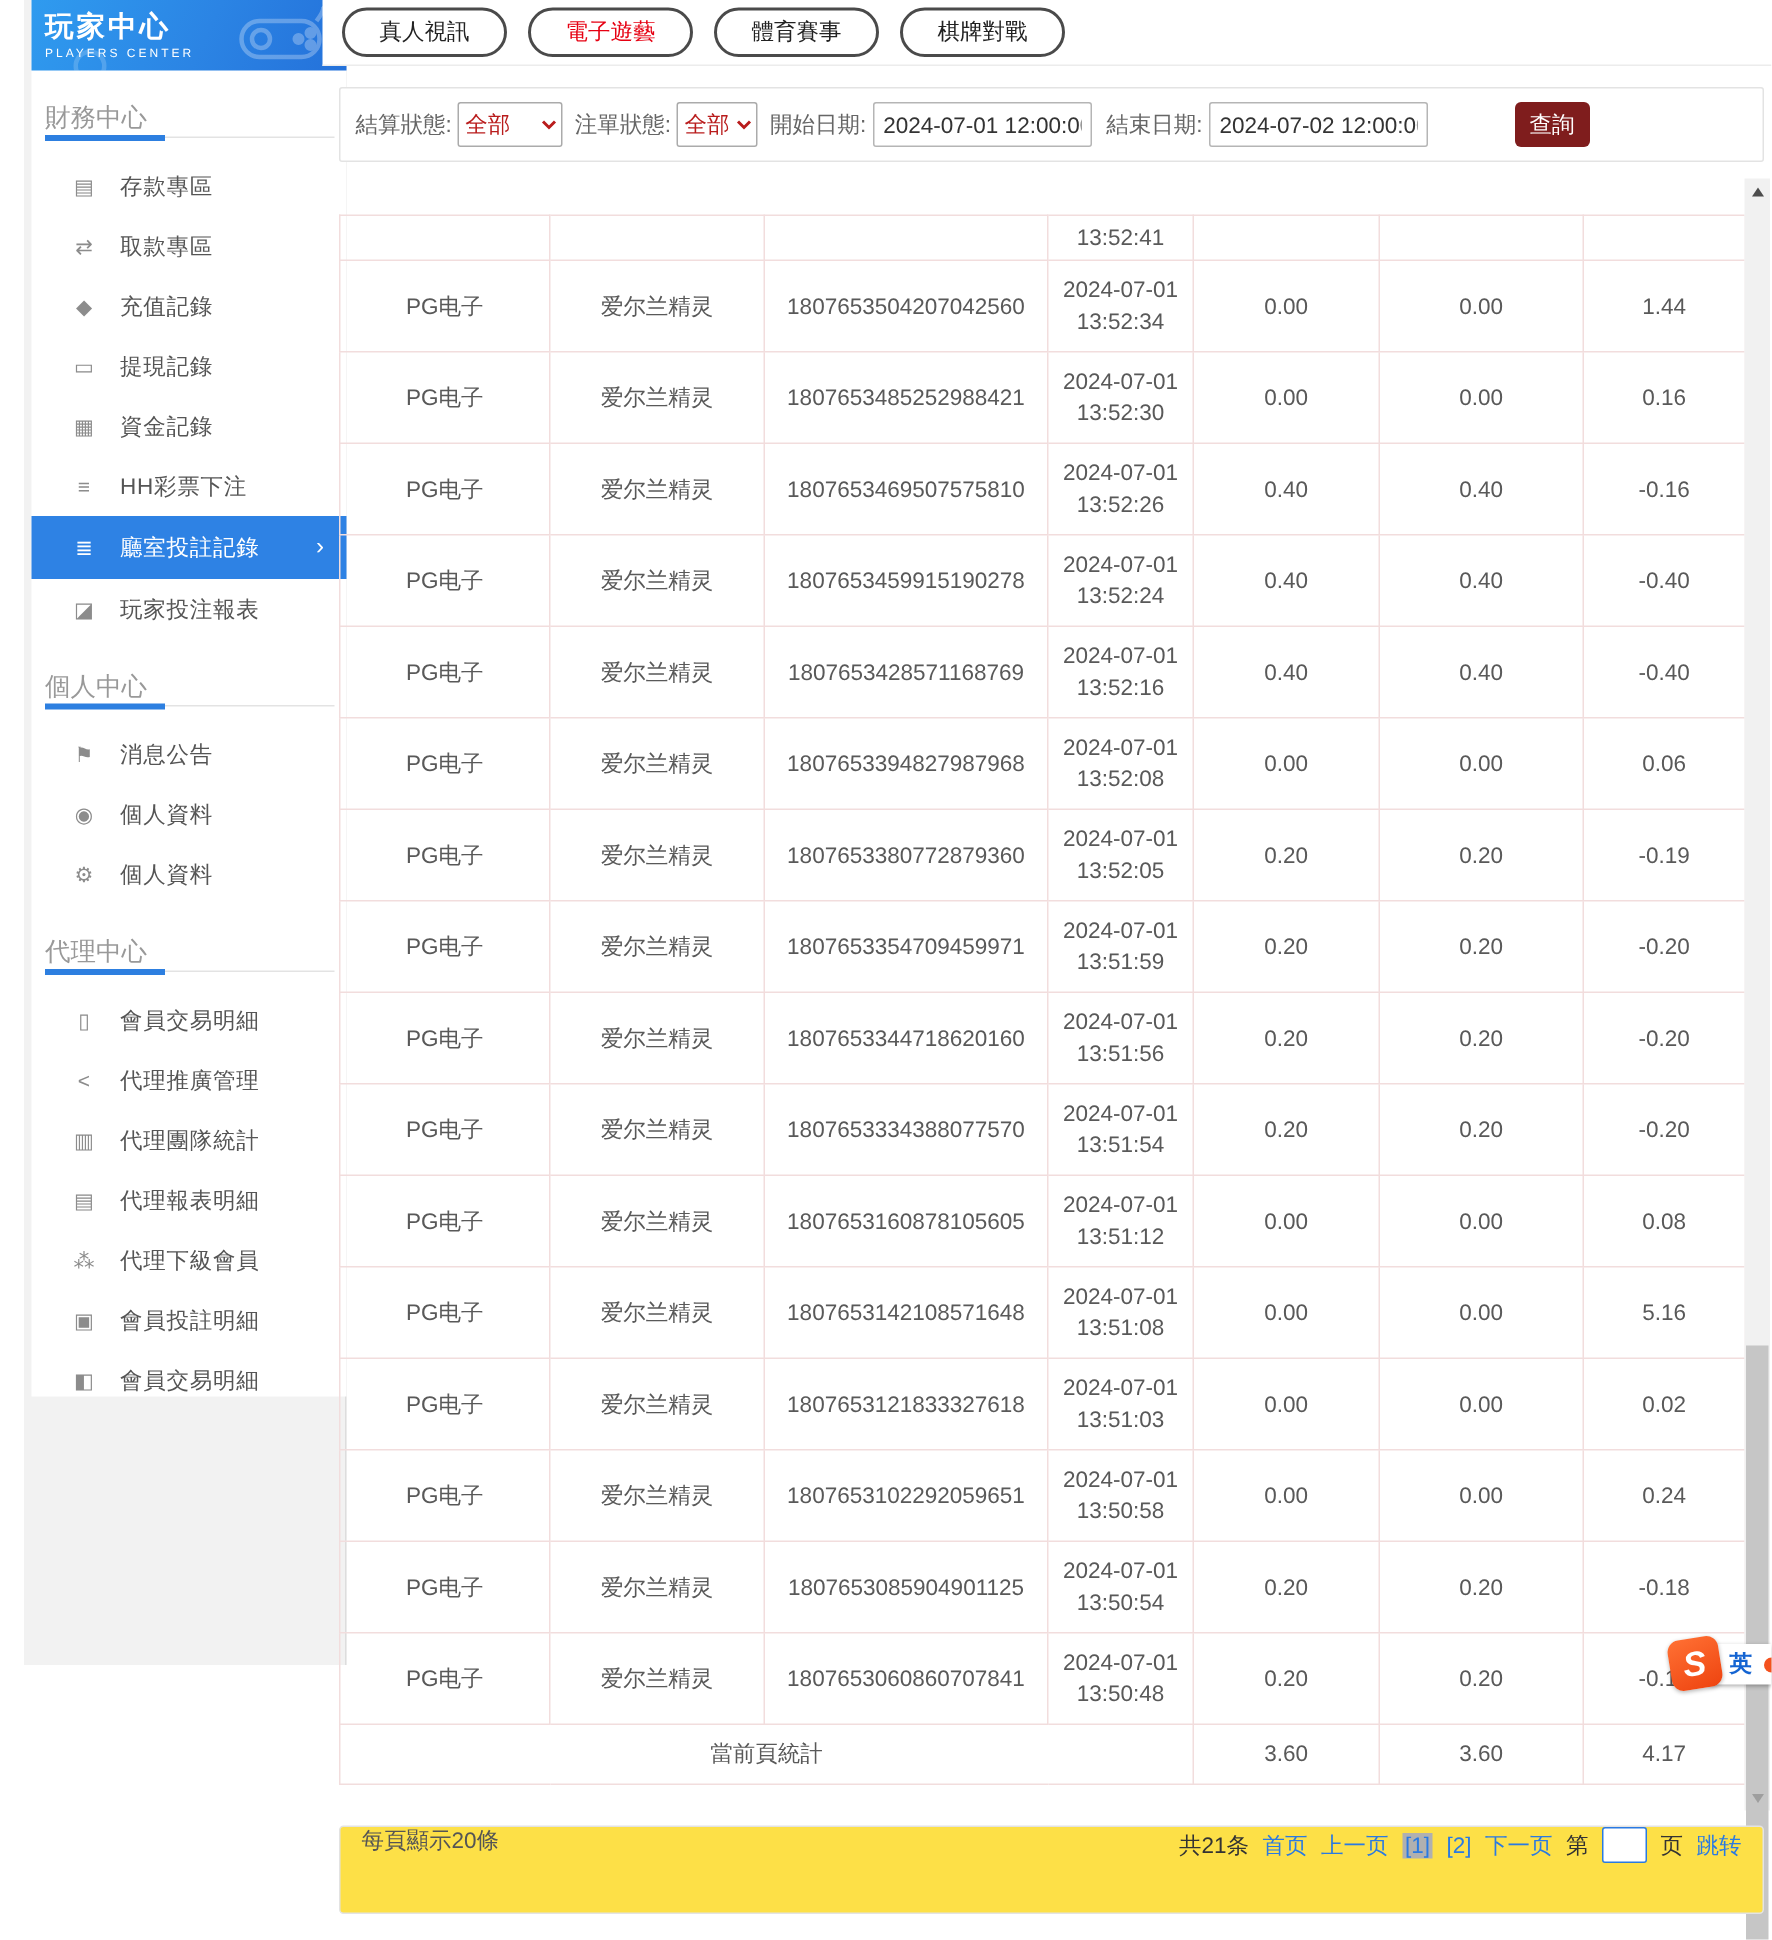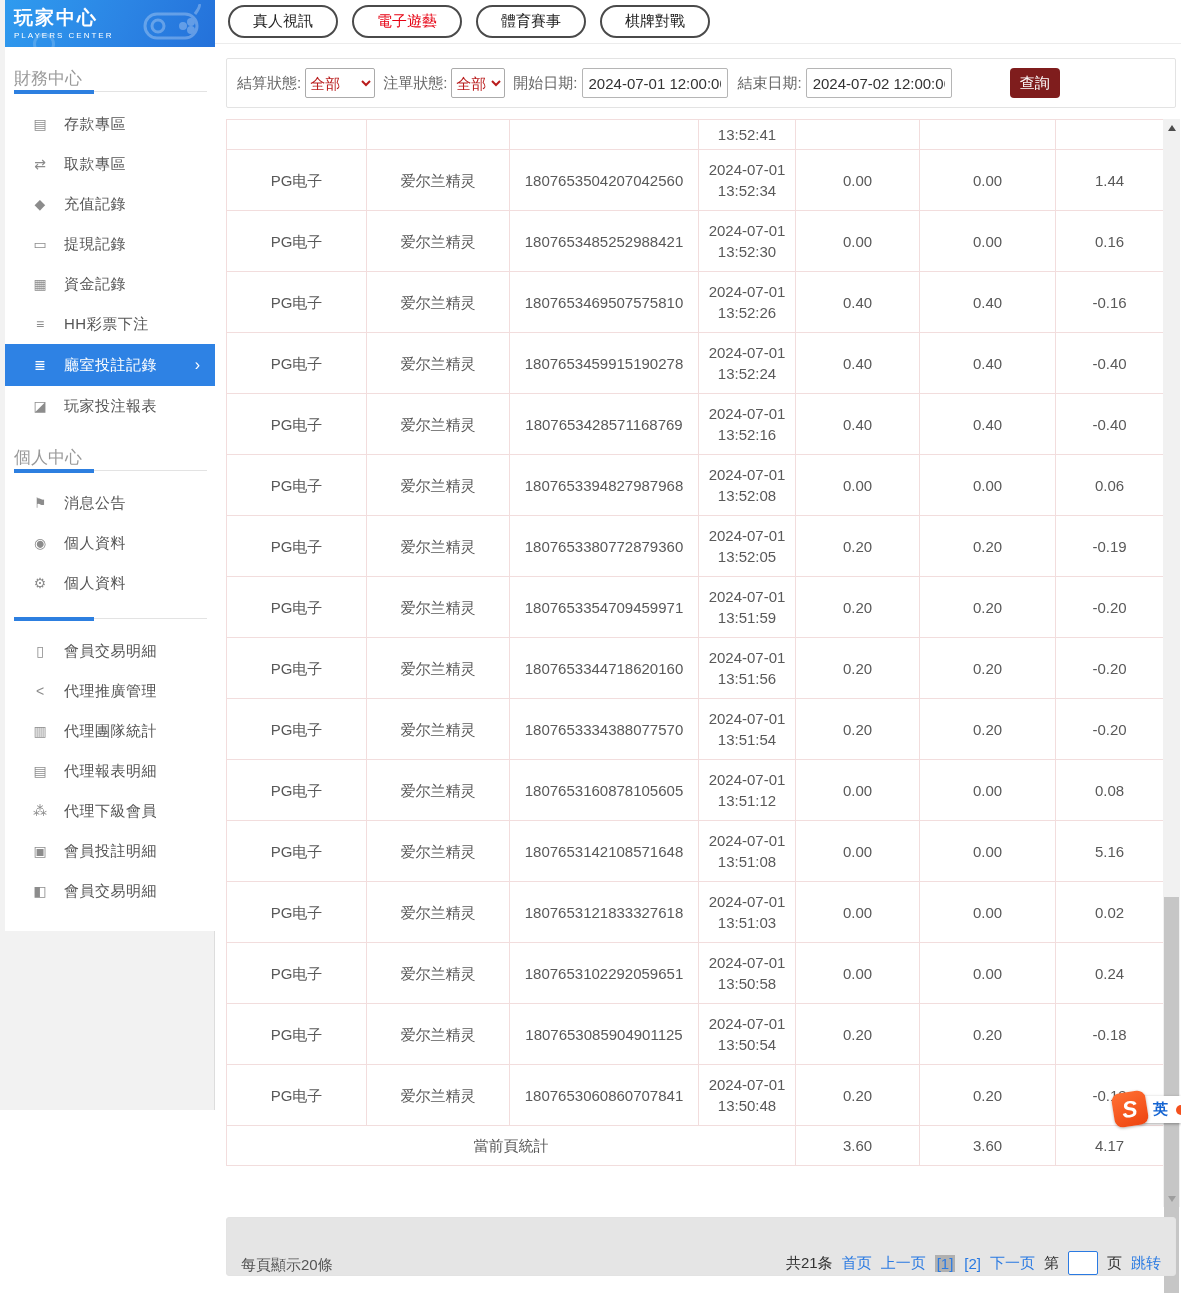--- a/index.html
+++ b/index.html
@@ -2,21 +2,21 @@
 <html><head>
 <meta charset="utf-8">
 <style>
   * { margin:0; padding:0; box-sizing:border-box; }
   html,body { width:1181px; height:1293px; }
   body {
     position:relative; overflow:hidden; background:#ffffff;
     font-family:"Liberation Sans","DejaVu Sans",sans-serif; color:#333;
   }
   
-  .sidebar { position:absolute; left:0; top:0; width:215px; height:1110px;
+  .sidebar { position:absolute; left:16px; top:0; width:215px; height:1110px;
     background:#f2f2f2; border-right:1px solid #dddddd; }
   .side-card { position:absolute; left:5px; top:0; width:210px; height:931px; background:#fff; }
   .side-header { height:47px; background:linear-gradient(115deg,#2f9bef 0%,#2b84e4 55%,#2471da 100%);
     color:#fff; padding:5px 0 0 9px; position:relative; overflow:hidden; }
   .side-title { font-size:19px; font-weight:bold; letter-spacing:2px; position:relative; z-index:2; }
   .side-sub { font-size:8px; letter-spacing:2px; position:relative; z-index:2; }
   .pad-svg { position:absolute; right:8px; top:4px; opacity:.28; z-index:1; }
   .bubble { position:absolute; left:28px; bottom:-8px; width:22px; height:22px; border-radius:50%;
     border:3px solid rgba(255,255,255,.18); z-index:1; }
   .sec { margin-top:14px; }
@@ -46,40 +46,40 @@
   .filterbar select { height:30px; font-size:15px; color:#b91c1c; border:1px solid #ababab;
     background:#fff; border-radius:2px; margin-right:8px; }
   .sel-settle { width:70px; }
   .sel-order { width:54px; }
   .filterbar input[type=text] { height:30px; width:146px; font-size:15px; color:#333;
     border:1px solid #b5b5b5; border-radius:2px; padding:0 6px; margin-right:10px; }
   .query-btn { height:30px; width:50px; background:#7f1d1d; color:#fff; border:none;
     border-radius:4px; font-size:15px; cursor:pointer;margin-left:48px; }
   
   .tablewrap { position:absolute; left:226px; top:119px; width:937px; height:1088px; overflow:hidden; }
-  table.records { width:937px; border-collapse:collapse; table-layout:fixed; font-size:15px; color:#595959; }
+  table.records { width:937px; border-collapse:collapse; table-layout:fixed; font-size:15px; color:#595959;margin-top:24px; }
   table.records td { border:1px solid #f2dddd; text-align:center; vertical-align:middle;
     padding:2px 4px; overflow:hidden; line-height:21px; }
   tr.partial-row td { height:30px; }
   tr.data-row td { height:61px; }
   tr.summary-row td { height:40px; }
   .dt-date, .dt-time { display:block; }
   
   .vscroll { position:absolute; left:1163px; top:119px; width:17px; height:1088px; background:#f1f1f1; }
   .vs-up, .vs-down { position:absolute; left:0; width:17px; height:17px; display:flex;
     align-items:center; justify-content:center; cursor:pointer; }
   .vs-up { top:0; } .vs-down { bottom:0; }
   .tri-up { width:0; height:0; border-left:4px solid transparent; border-right:4px solid transparent;
     border-bottom:6px solid #4d4d4d; }
   .tri-down { width:0; height:0; border-left:4px solid transparent; border-right:4px solid transparent;
     border-top:6px solid #9e9e9e; }
   .vs-thumb { position:absolute; left:1px; top:778px; width:15px; height:408px; background:#c6c6c6; cursor:pointer; }
   
-  .pagebar { position:absolute; left:226px; top:1217px; width:950px; height:59px; background:#e5e5e5;
-    border:1px solid #e3e3e3; border-radius:3px; display:flex; align-items:flex-end;
+  .pagebar { position:absolute; left:226px; top:1217px; width:950px; height:59px; background:#fde047;
+    border:1px solid #e3e3e3; border-radius:3px; display:flex; align-items:flex-start;
     justify-content:space-between; padding:0 14px; font-size:15px; color:#555; }
   .pg-right { display:flex; align-items:center; gap:9px; }
   .pg-total { color:#333; }
   .pg-link { color:#2a7ae2; cursor:pointer; text-decoration:none; white-space:nowrap; }
   .pg-page.current { background:#b0b0b0; padding:0 2px; }
   .pg-plain { color:#333; }
   .jump-input { width:30px; height:24px; border:1px solid #2a7ae2; border-radius:2px; background:#fff; }
   
   .ime { position:absolute; left:1113px; top:1092px; width:68px; height:36px; z-index:10; }
   .ime-bar { position:absolute; left:26px; top:4px; width:42px; height:27px; background:#fff;
@@ -190,20 +190,21 @@
 
   <div class="menu-item">
     <span class="mi-icon">⚙</span>
     <span class="mi-label">個人資料</span>
     <span class="mi-chevron"></span>
   </div>
 </div>
   </div>
 
   <div class="sec">
+    <div class="sec-label sec-label-el">代理中心</div>
     <div class="sec-rule">
       <div class="gray"></div>
             <div class="blue"></div>
     </div>
     <div class="sec-items">
   <div class="menu-item">
     <span class="mi-icon">▯</span>
     <span class="mi-label">會員交易明細</span>
     <span class="mi-chevron"></span>
   </div>

